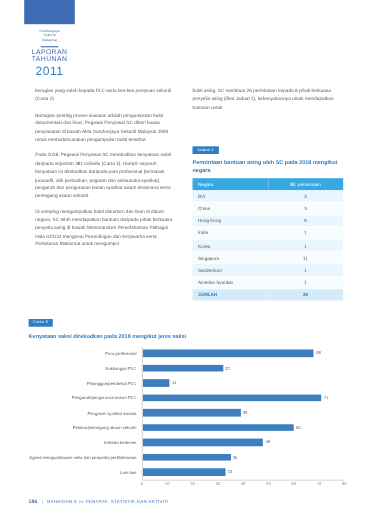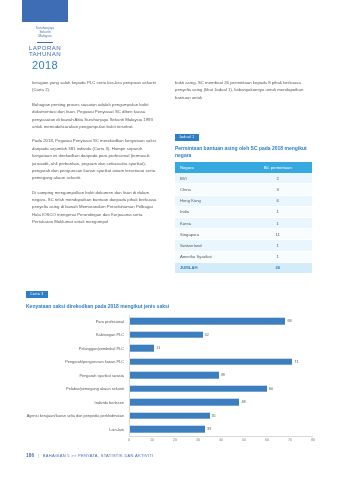--- a/index.html
+++ b/index.html
@@ -110,21 +110,21 @@
     <div class="mast-logo">
       <span>Suruhanjaya</span>
       <span>Sekuriti</span>
       <span>Malaysia</span>
     </div>
     <div class="mast-rule"></div>
     <div class="mast-title">
       <span>LAPORAN</span>
       <span>TAHUNAN</span>
     </div>
-    <div class="mast-year">2018</div>
+    <div class="mast-year">2011</div>
   </div>
 
   <div class="col col-left">
     <p>kerugian yang salah kepada PLC serta kes-kes penipuan sekuriti (Carta 2).</p>
     <p>Bahagian penting proses siasatan adalah pengumpulan bukti dokumentasi dan lisan. Pegawai Penyiasat SC diberi kuasa penyiasatan di bawah Akta Suruhanjaya Sekuriti Malaysia 1993 untuk memudahcarakan pengumpulan bukti tersebut.</p>
     <p>Pada 2018, Pegawai Penyiasat SC merekodkan kenyataan saksi daripada sejumlah 381 individu (Carta 3). Hampir separuh kenyataan ini direkodkan daripada para profesional (termasuk juruaudit, ahli perbankan, peguam dan setiausaha syarikat), pengarah dan pengurusan kanan syarikat awam tersenarai serta pemegang akaun sekuriti.</p>
     <p>Di samping mengumpulkan bukti dokumen dan lisan di dalam negara, SC telah mendapatkan bantuan daripada pihak berkuasa penyelia asing di bawah Memorandum Persefahaman Pelbagai Hala IOSCO mengenai Perundingan dan Kerjasama serta Pertukaran Maklumat untuk mengumpul</p>
   </div>
 
   <div class="col col-right">

